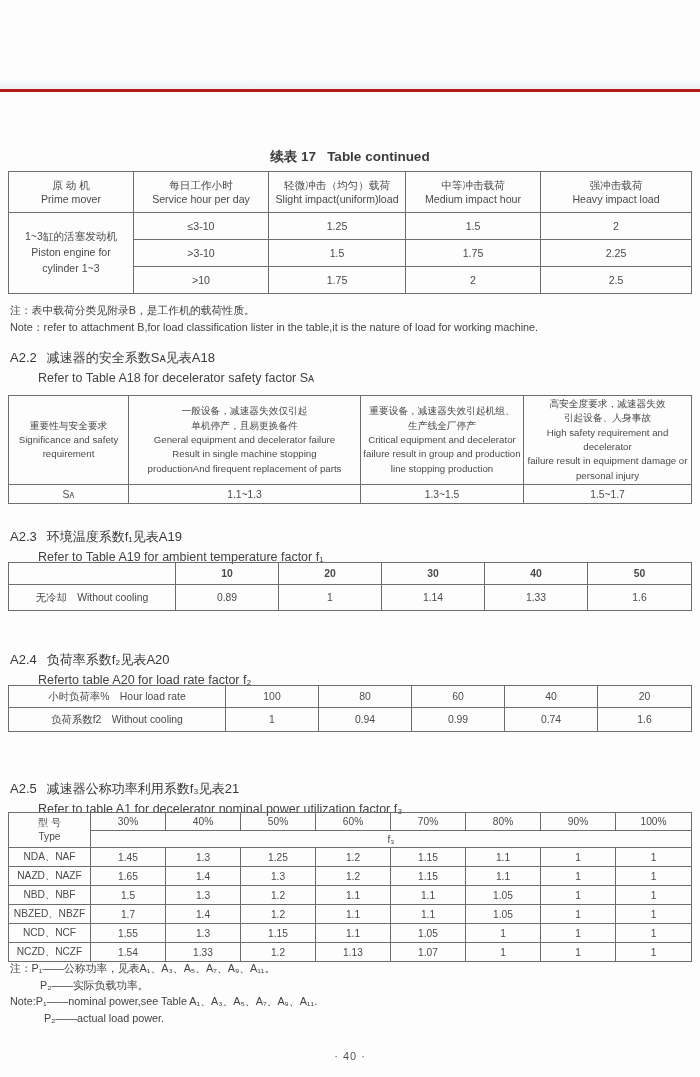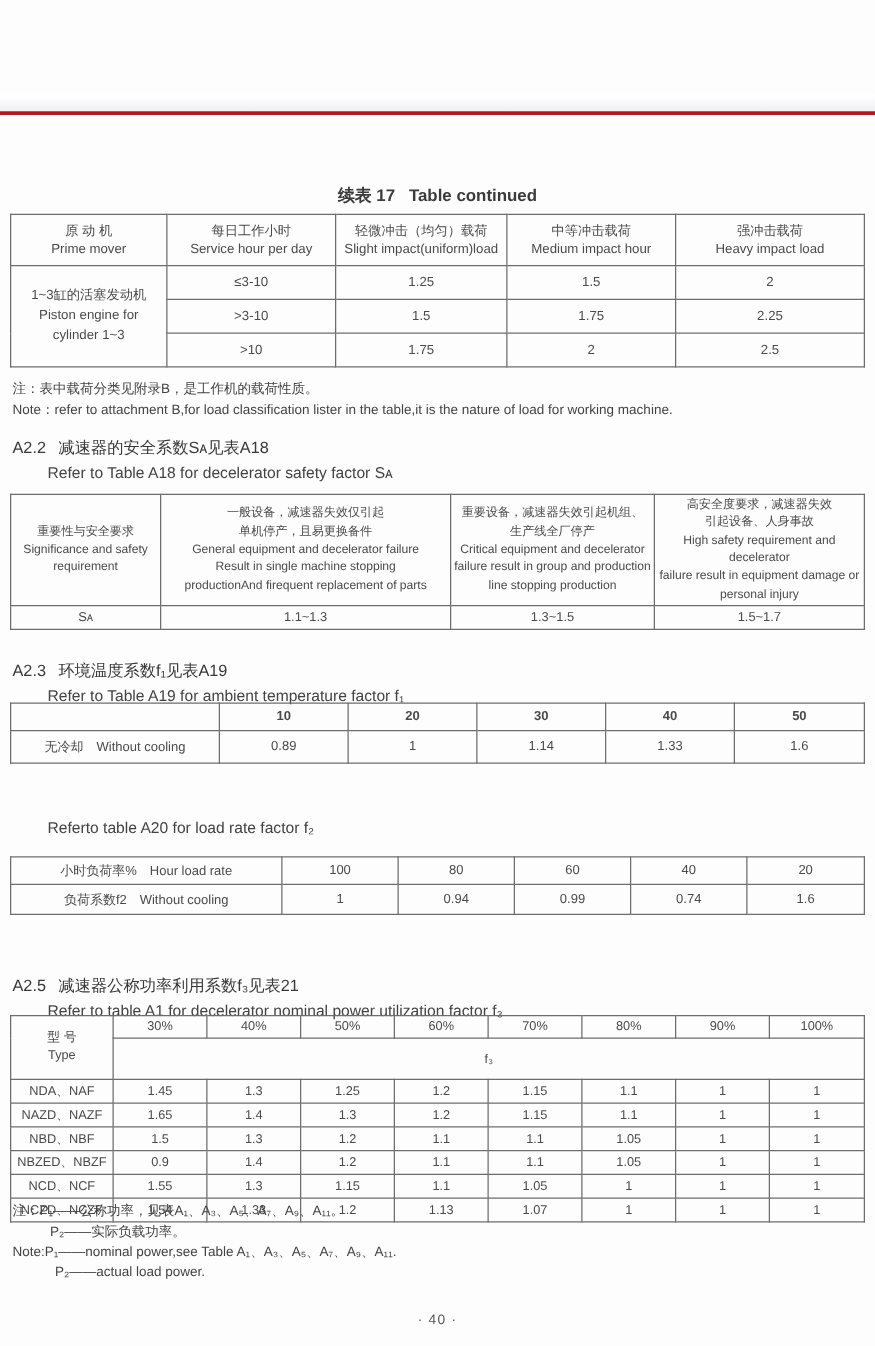--- a/index.html
+++ b/index.html
@@ -50,21 +50,21 @@
   
   .t20 { top:685px; }
   .t20 td { font-size:10.4px; }
   .t20 .r1 td { height:22px; }
   .t20 .r2 td { height:24px; }
 
   
   .t21 { top:812px; }
   .t21 th { font-size:10.2px; }
   .t21 .pct th { height:18px; }
-  .t21 .sub th { height:33px; font-size:10px; }
+  .t21 .sub th { height:17px; font-size:10px; }
   .t21 .type-h { font-size:10.2px; line-height:1.4; }
   .t21 tbody td { height:19px; font-size:10.2px; }
 
   .notes2 { position:absolute; left:10px; top:962px; font-size:10.8px; color:#434343; }
   .notes2 div { height:16.5px; }
   .notes2 .ind1 { margin-left:30px; }
   .notes2 .ind2 { margin-left:34px; }
 
   .pageno { position:absolute; left:0; top:1050px; width:700px; text-align:center;
     font-size:11px; color:#555; letter-spacing:1px; }
@@ -199,20 +199,21 @@
     <td>0.89</td>
     <td>1</td>
     <td>1.14</td>
     <td>1.33</td>
     <td>1.6</td>
   </tr>
 </tbody>
   </table>
 
 <div class="sec" style="top:651px">
+  <div class="sec-zh"><span class="sec-no">A2.4</span><span>负荷率系数f₂见表A20</span></div>
   <div class="sec-en">Referto table A20 for load rate factor f₂</div>
 </div>
 
 <table class="tbl t20">
   <colgroup>
       <col style="width:217px">
       <col style="width:93px">
       <col style="width:93px">
       <col style="width:93px">
       <col style="width:93px">
@@ -301,21 +302,21 @@
       <td>1.3</td>
       <td>1.2</td>
       <td>1.1</td>
       <td>1.1</td>
       <td>1.05</td>
       <td>1</td>
       <td>1</td>
     </tr>
     <tr>
       <td>NBZED、NBZF</td>
-      <td>0.9</td>
+      <td>1.7</td>
       <td>1.4</td>
       <td>1.2</td>
       <td>1.1</td>
       <td>1.1</td>
       <td>1.05</td>
       <td>1</td>
       <td>1</td>
     </tr>
     <tr>
       <td>NCD、NCF</td>

